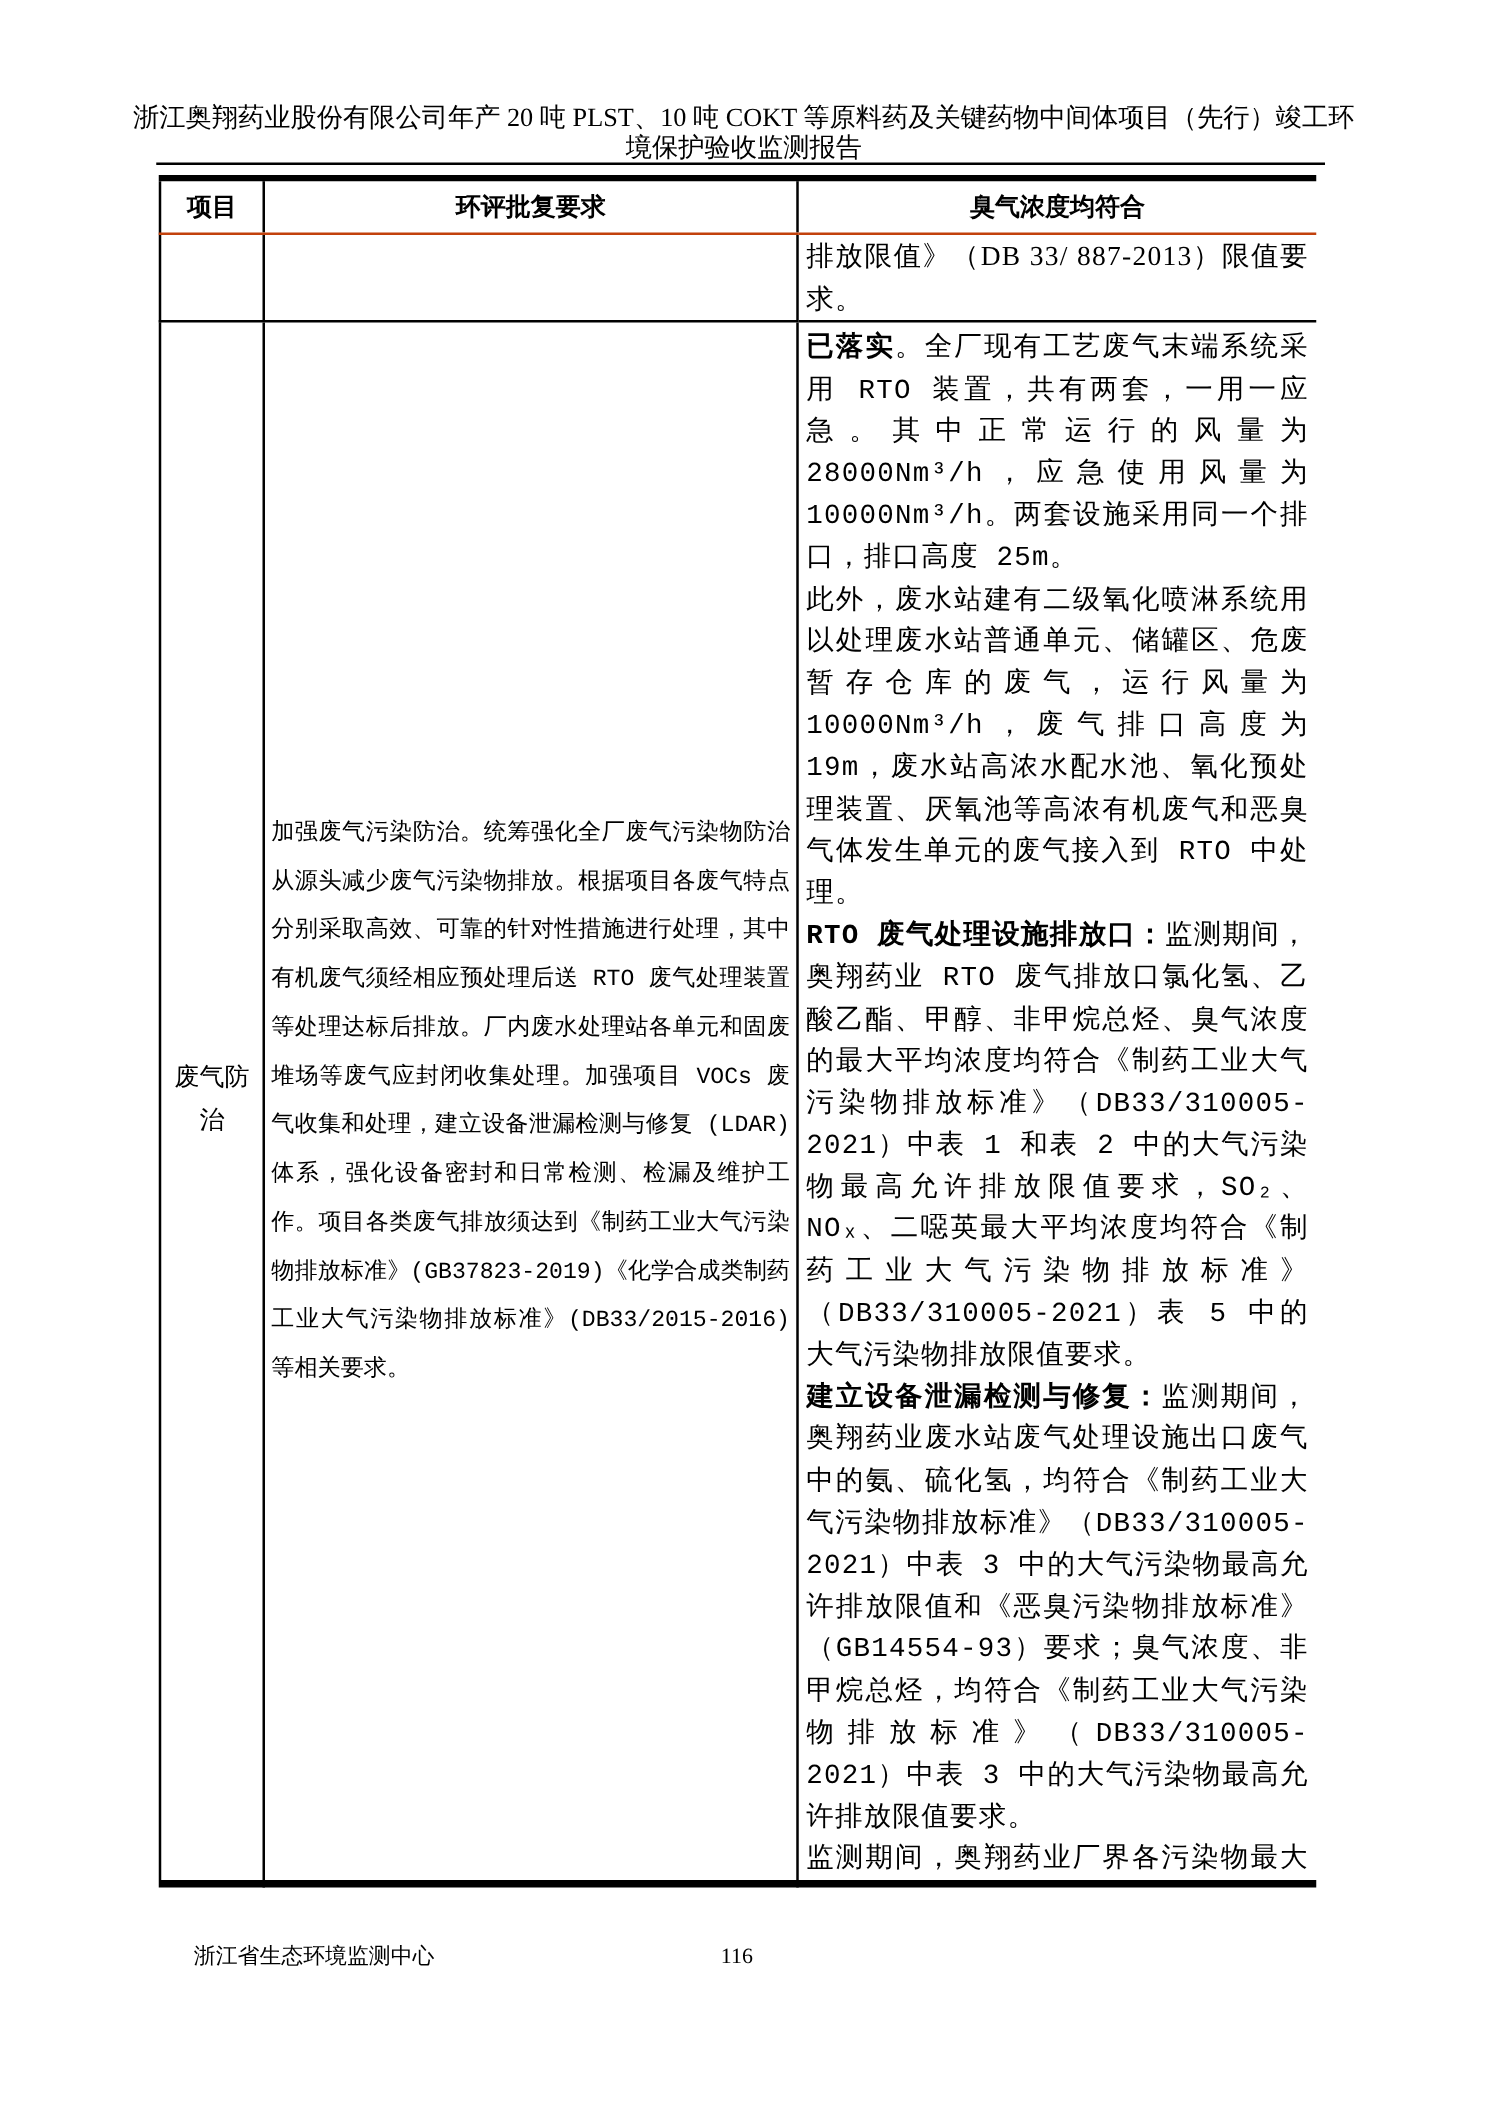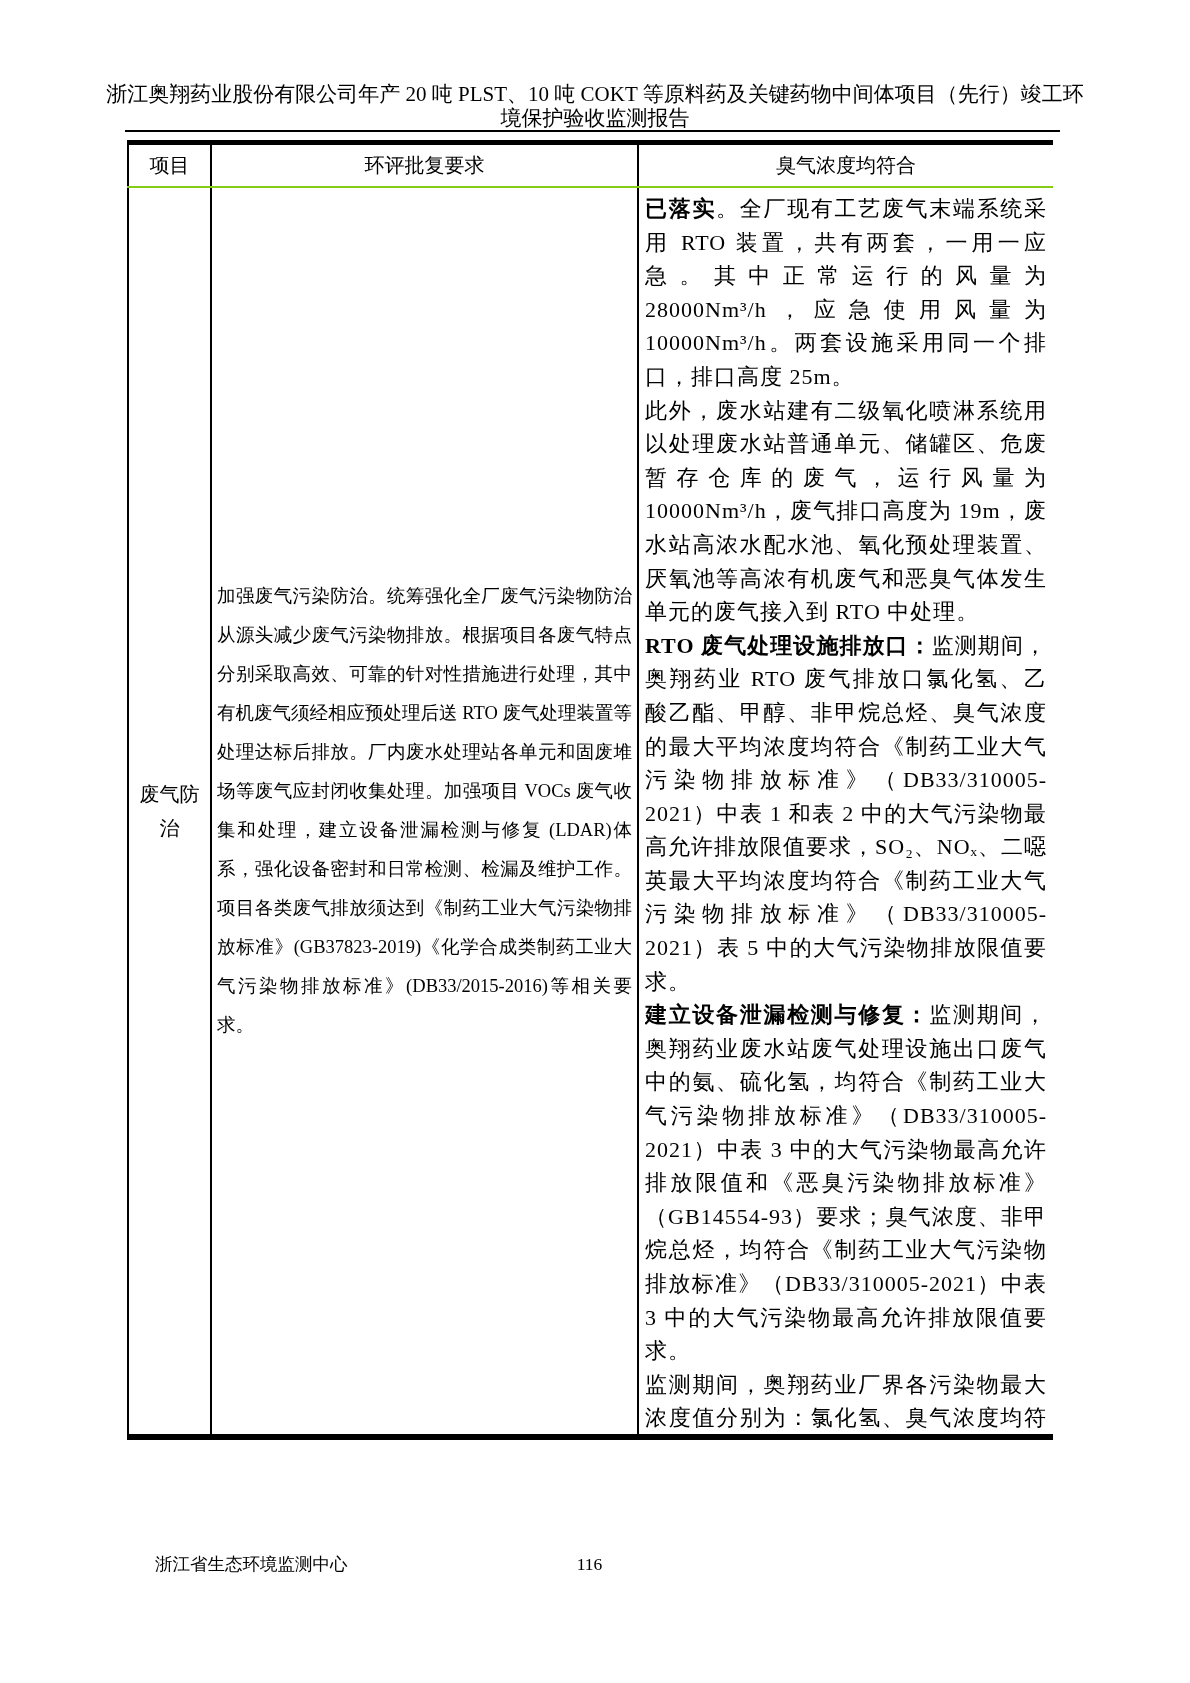--- a/index.html
+++ b/index.html
@@ -37,29 +37,29 @@
   }
   .report-table col.c1 { width: 83px; }
   .report-table col.c2 { width: 427px; }
   .report-table col.c3 { width: 415px; }
   .report-table th, .report-table td {
     border-left: 2px solid #000;
     padding: 0;
     vertical-align: top;
   }
   .report-table tr.header-row th {
-    border-bottom: 2px solid #84cc16;
+    border-bottom: 2px solid #c2410c;
     height: 41px;
     font-size: 20px;
-    font-weight: normal;
+    font-weight: bold;
     text-align: center;
     vertical-align: middle;
   }
   .report-table tr.row-first td { border-bottom: 2px solid #000; height: 68px; }
-  .report-table tr.row-main td { height: 1246px; }
+  .report-table tr.row-main td { height: 1246px; font-family: Liberation Mono, monospace; }
 
   .cell-item {
     text-align: center;
     vertical-align: middle !important;
     font-size: 20px;
     line-height: 34px;
     padding: 0 3px !important;
     margin-top: 38px;
   }
   .cell-requirement {
@@ -102,20 +102,27 @@
       <col class="c1">
       <col class="c2">
       <col class="c3">
     </colgroup>
   <tbody>
       <tr class="header-row">
     <th>项目</th>
     <th>环评批复要求</th>
     <th>臭气浓度均符合</th>
   </tr>
+  <tr class="row-first">
+    <td class="cell-item"></td>
+    <td class="cell-requirement"></td>
+    <td class="cell-impl">
+      <p>排放限值》（DB 33/ 887-2013）限值要求。</p>
+    </td>
+  </tr>
   <tr class="row-main">
     <td class="cell-item">废气防治</td>
     <td class="cell-requirement">加强废气污染防治。统筹强化全厂废气污染物防治从源头减少废气污染物排放。根据项目各废气特点分别采取高效、可靠的针对性措施进行处理，其中有机废气须经相应预处理后送 RTO 废气处理装置等处理达标后排放。厂内废水处理站各单元和固废堆场等废气应封闭收集处理。加强项目 VOCs 废气收集和处理，建立设备泄漏检测与修复 (LDAR)体系，强化设备密封和日常检测、检漏及维护工作。项目各类废气排放须达到《制药工业大气污染物排放标准》(GB37823-2019)《化学合成类制药工业大气污染物排放标准》(DB33/2015-2016)等相关要求。</td>
     <td class="cell-impl">
       <div class="impl-clip">
         <p><span class="lead">已落实</span><span>。全厂现有工艺废气末端系统采用 RTO 装置，共有两套，一用一应急。其中正常运行的风量为 28000Nm³/h，应急使用风量为 10000Nm³/h。两套设施采用同一个排口，排口高度 25m。</span></p>
         <p><span class="lead"></span><span>此外，废水站建有二级氧化喷淋系统用以处理废水站普通单元、储罐区、危废暂存仓库的废气，运行风量为 10000Nm³/h，废气排口高度为 19m，废水站高浓水配水池、氧化预处理装置、厌氧池等高浓有机废气和恶臭气体发生单元的废气接入到 RTO 中处理。</span></p>
         <p><span class="lead">RTO 废气处理设施排放口：</span><span>监测期间，奥翔药业 RTO 废气排放口氯化氢、乙酸乙酯、甲醇、非甲烷总烃、臭气浓度的最大平均浓度均符合《制药工业大气污染物排放标准》（DB33/310005-2021）中表 1 和表 2 中的大气污染物最高允许排放限值要求，SO₂、NOₓ、二噁英最大平均浓度均符合《制药工业大气污染物排放标准》（DB33/310005-2021）表 5 中的大气污染物排放限值要求。</span></p>
         <p><span class="lead">建立设备泄漏检测与修复：</span><span>监测期间，奥翔药业废水站废气处理设施出口废气中的氨、硫化氢，均符合《制药工业大气污染物排放标准》（DB33/310005-2021）中表 3 中的大气污染物最高允许排放限值和《恶臭污染物排放标准》（GB14554-93）要求；臭气浓度、非甲烷总烃，均符合《制药工业大气污染物排放标准》（DB33/310005-2021）中表 3 中的大气污染物最高允许排放限值要求。</span></p>
         <p><span class="lead"></span><span>监测期间，奥翔药业厂界各污染物最大浓度值分别为：氯化氢、臭气浓度均符合《制药工业大气污染物排放标准》（DB33/310005-2021）表 7 企业边界大</span></p>

